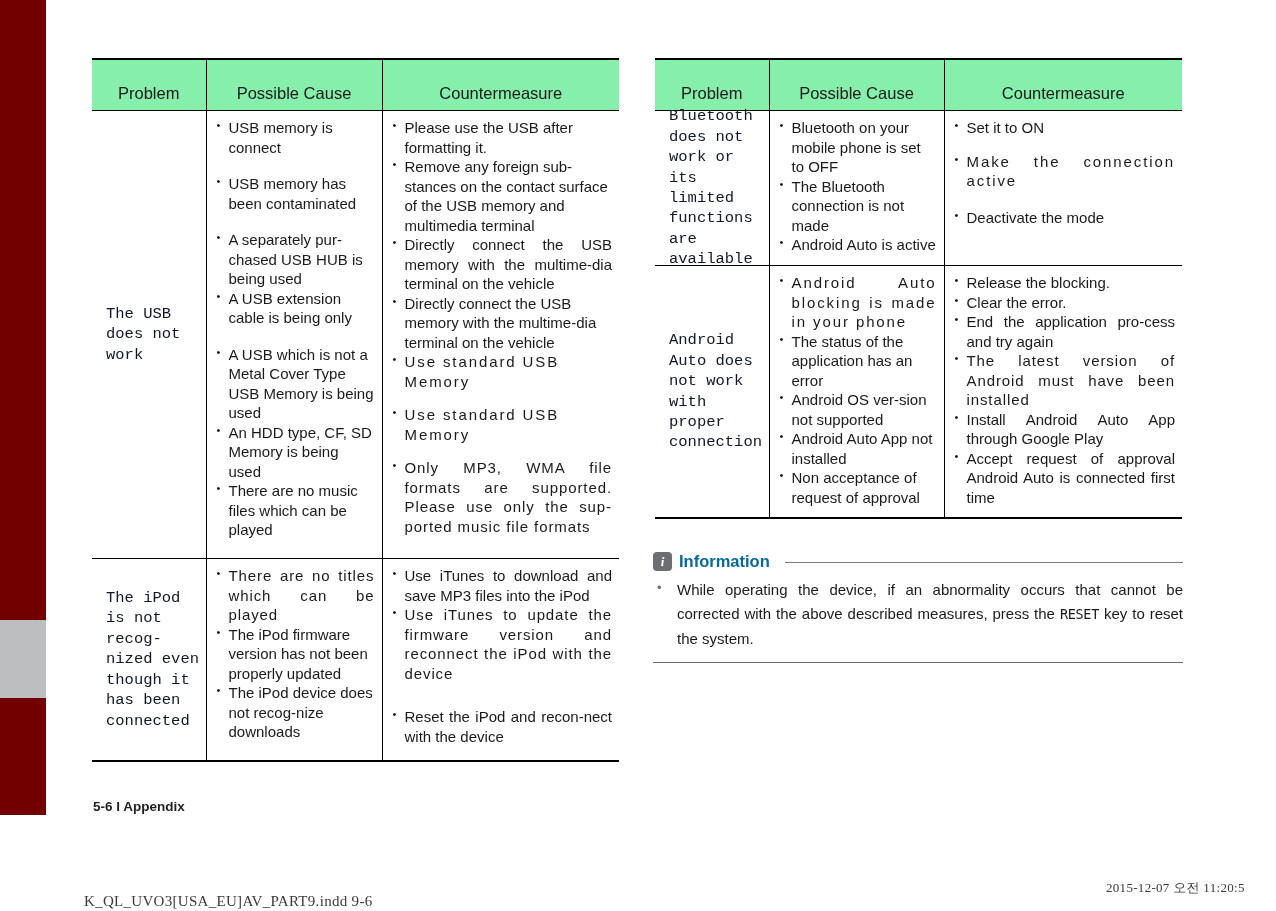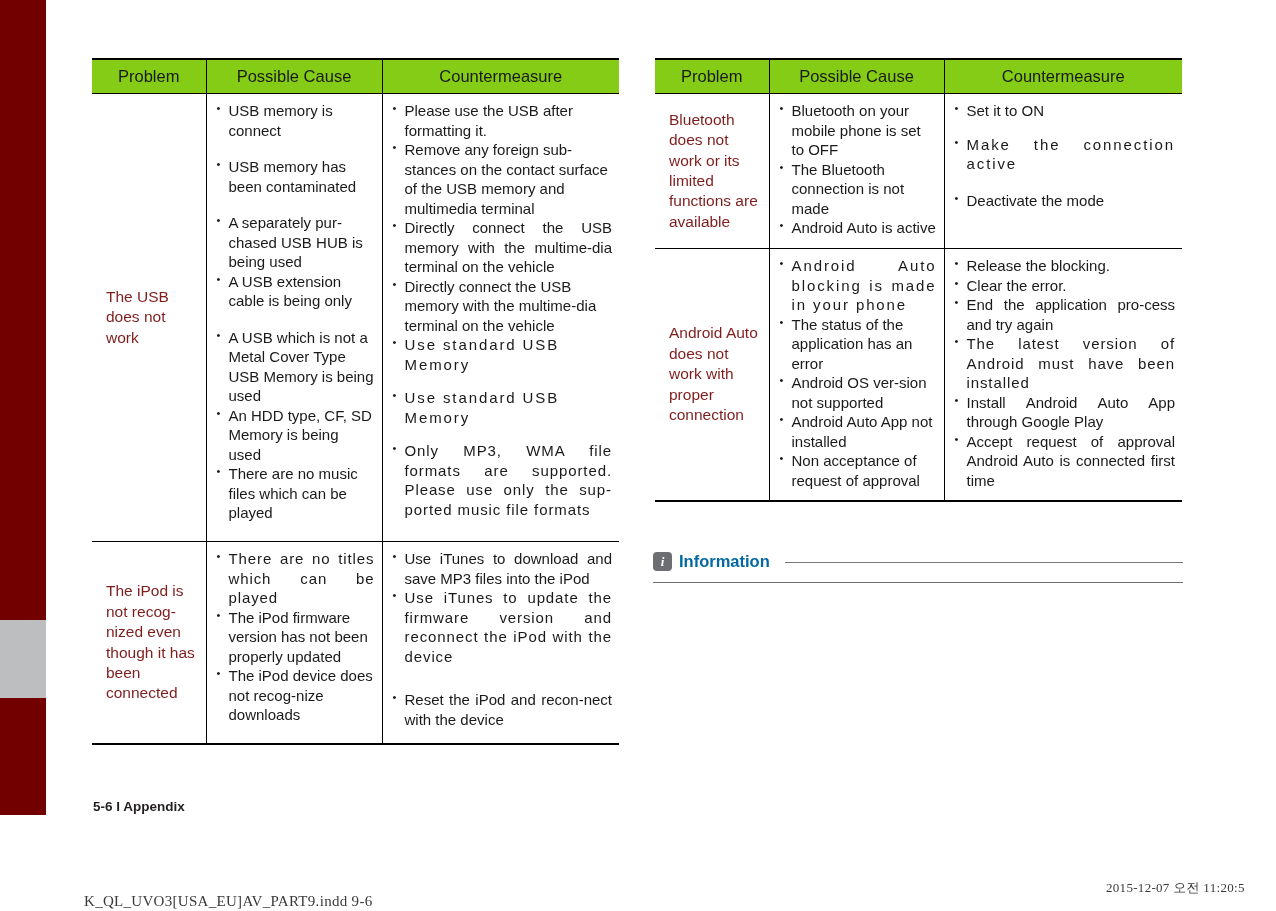--- a/index.html
+++ b/index.html
@@ -26,40 +26,41 @@
     width: 100%;
     table-layout: fixed;
   }
   table.tbl th, table.tbl td {
     border-left: 1px solid #000;
     border-right: 1px solid #000;
     vertical-align: top;
     padding: 0;
   }
   table.tbl th {
-    background: #84cc16;
+    background: #86efac;
     font-weight: normal;
     font-size: 16.5px;
     text-align: center;
-    padding: 7px 0 7px 0;
+    padding: 24px 0 7px 0;
     border-top: 2.5px solid #000;
     border-bottom: 1px solid #000;
     color:#1a1a1a;
   }
   table.tbl tr.body-row > td { border-bottom: 1px solid #000; }
   table.tbl tr.last-row > td { border-bottom: 2.5px solid #000; }
   table.tbl th:first-child, table.tbl td:first-child { border-left: none; }
   table.tbl th:last-child,  table.tbl td:last-child  { border-right: none; }
 
   .cell-pad { padding: 7px 7px 9px 9px; }
   .cell-prob {
     font-size: 15.5px;
     line-height: 1.32;
-    color:#7f1d1d;
+    color:#0f172a;
     padding: 0 6px 0 14px;
+    font-family: Liberation Mono, monospace;
   }
   .prob-wrap { display:flex; align-items:center; height:100%; }
 
   
   ul.bl { list-style: none; }
   ul.bl > li {
     position: relative;
     padding-left: 13px;
     font-size: 15px;
     line-height: 1.30;
@@ -281,20 +282,21 @@
     </table>
   </div>
 
   <div class="info-block">
     <div class="info-head">
       <div class="info-icon">i</div>
       <div class="info-title">Information</div>
       <div class="info-rule"></div>
     </div>
     <ul class="info-list">
+      <li><span>While operating the device, if an abnormality occurs that cannot be corrected with the above described measures, press the </span><span class="mono">RESET</span><span> key to reset the system.</span></li>
     </ul>
     <div class="info-bottom-rule"></div>
   </div>
 
   <div class="pg-footer">5-6 I Appendix</div>
   <div class="print-footer-left">K_QL_UVO3[USA_EU]AV_PART9.indd   9-6</div>
   <div class="print-footer-right">2015-12-07   오전 11:20:5</div>
 
 </div>
 

